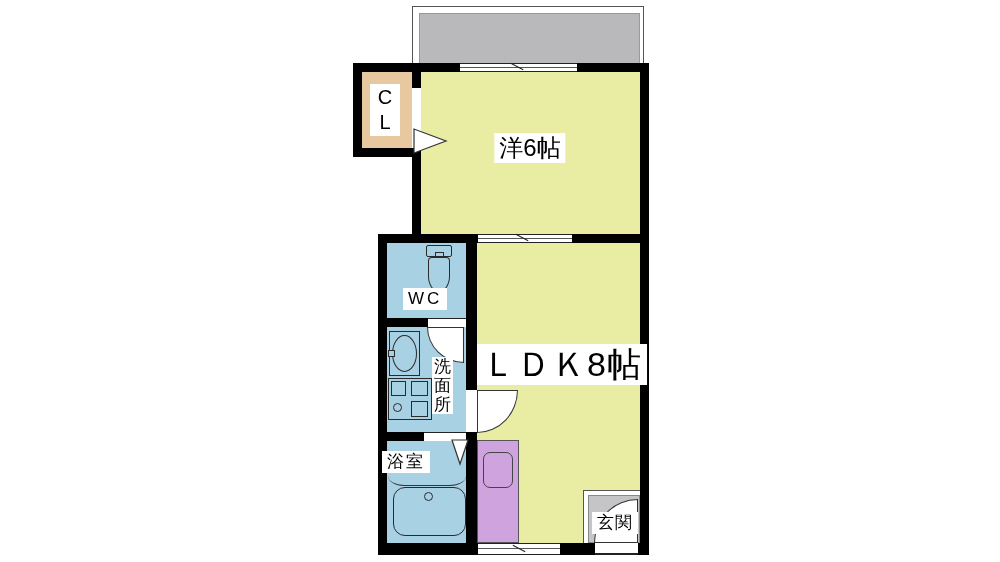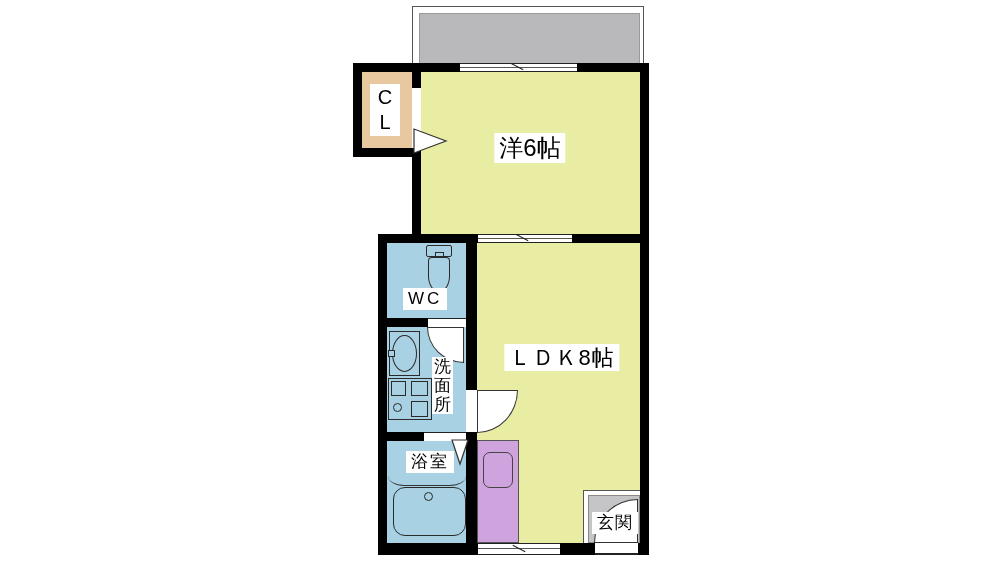--- a/index.html
+++ b/index.html
@@ -23,21 +23,21 @@
   .op-botline{border-bottom:2px solid #222;}
   .arc{background:#fff;border:1.2px solid #333;}
   .arc-tr{border-bottom-left-radius:100% 100%;}   
   .arc-tl{border-bottom-right-radius:100% 100%;}  
   .arc-br{border-top-left-radius:100% 100%;}      
   .tick{width:14px;border-top:1.5px solid #222;transform:rotate(28deg);}
   .fx{border:1.2px solid #2a2a2a;background:transparent;}
   .label{background:#fff;color:#000;white-space:nowrap;line-height:1.15;}
   .lbl-balcony{font-size:21px;letter-spacing:2px;padding:2px 8px;}
   .lbl-room{font-size:24px;padding:1px 5px;}
-  .lbl-ldk{font-size:22px;letter-spacing:1px;padding:1px 5px;}
+  .lbl-ldk{font-size:34px;letter-spacing:1px;padding:1px 5px;}
   .lbl-small{font-size:17px;padding:1px 5px;}
   .lbl-wc{letter-spacing:3px;}
   .lbl-cl{font-size:20px;line-height:25px;text-align:center;width:30px;padding:1px 0;}
   .vlabel{display:flex;flex-direction:column;align-items:center;}
   .vlabel span{background:#fff;font-size:17px;line-height:19px;padding:0 2px;}
 </style>
 </head>
 <body>
 
 <div id="canvas">
@@ -133,17 +133,17 @@
   <div class="abs label lbl-small lbl-wc" style="left:403px;top:288px;">WC</div>
 
   <div class="abs vlabel" style="left:432px;top:357px;">
     <span>洗</span>
     <span>面</span>
     <span>所</span>
   </div>
 
   <div class="abs label lbl-ldk" style="left:562px;top:344px;transform:translateX(-50%);">ＬＤＫ8帖</div>
 
-  <div class="abs label lbl-small" style="left:430px;top:451px;transform:translateX(-50%);letter-spacing:2px;">浴室</div>
+  <div class="abs label lbl-small" style="left:406px;top:451px;transform:translateX(-50%);letter-spacing:2px;">浴室</div>
 
   <div class="abs label lbl-small" style="left:615px;top:512px;transform:translateX(-50%);letter-spacing:1px;">玄関</div>
 
 </div>
 
 </body></html>

